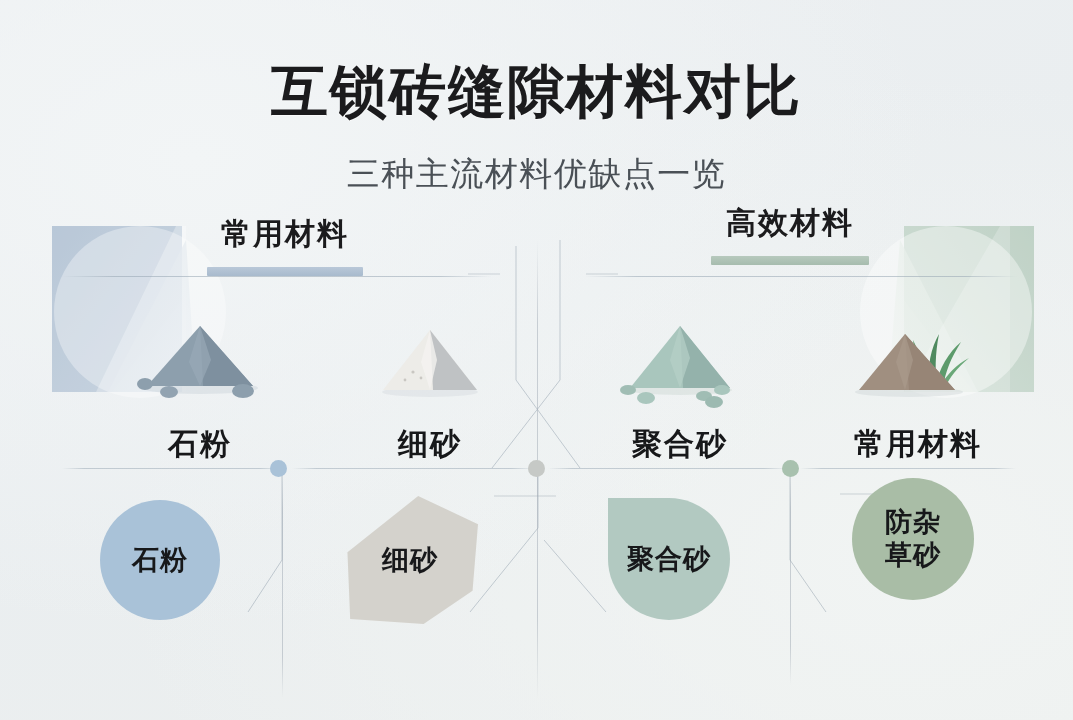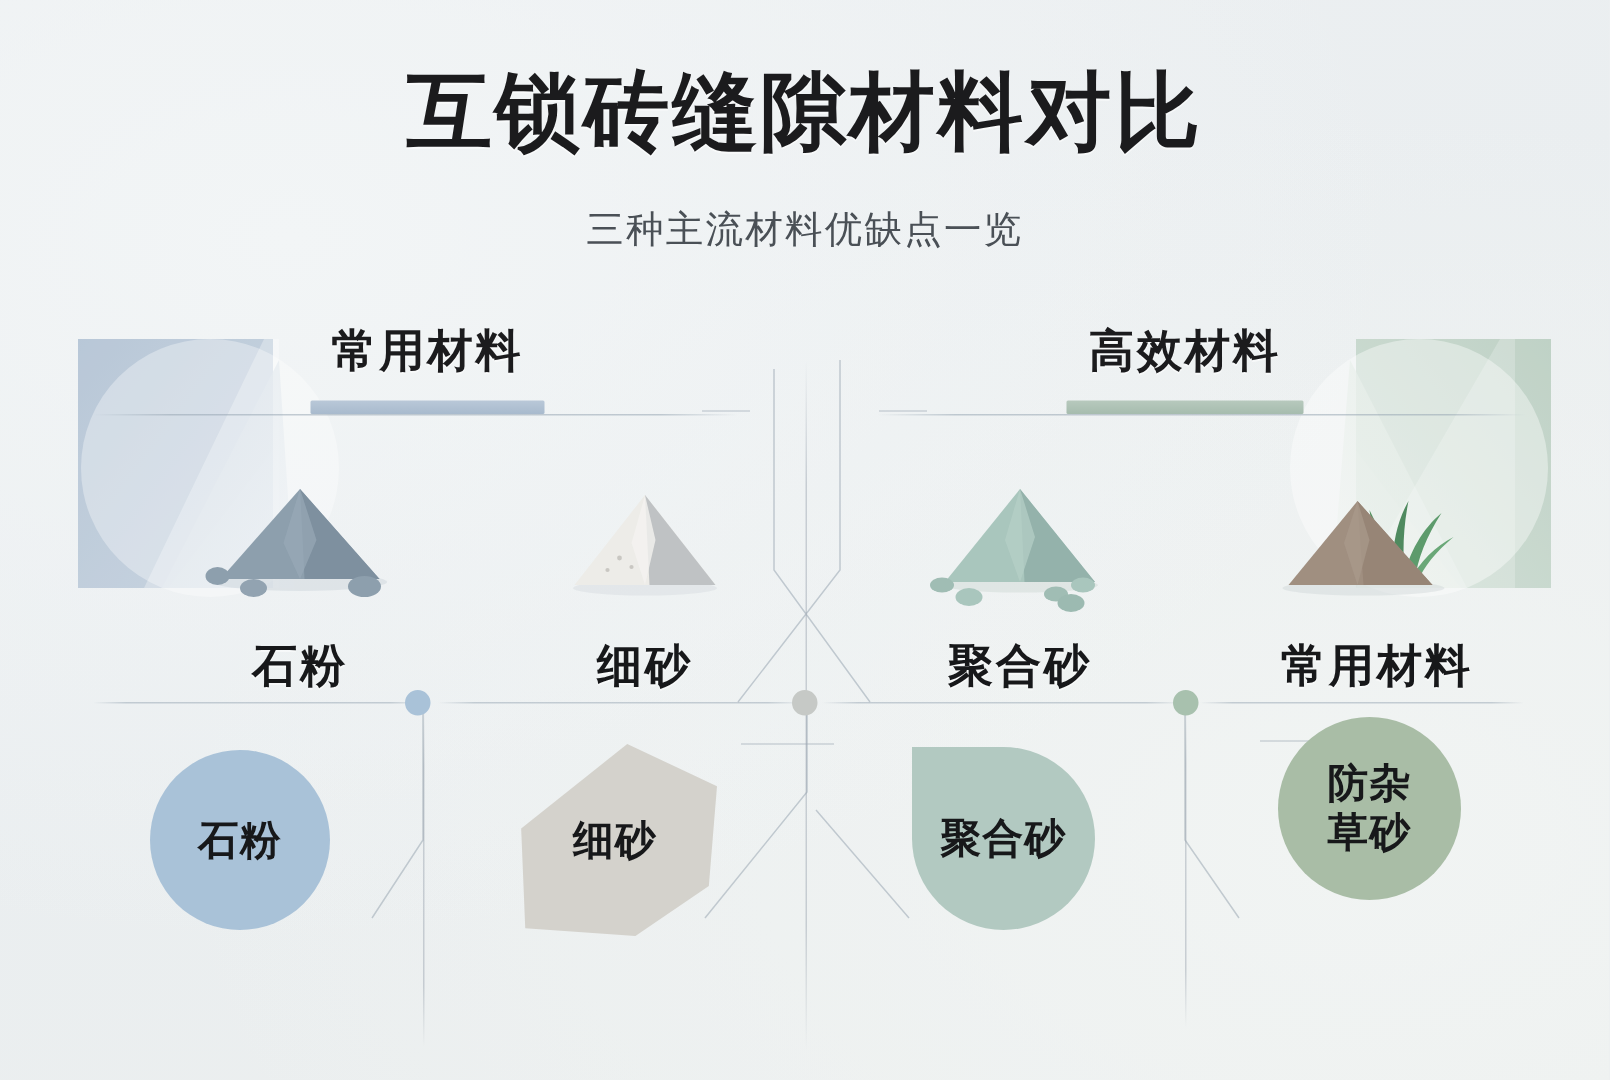--- a/index.html
+++ b/index.html
@@ -36,33 +36,33 @@
   
   .header {
     position: absolute;
     top: 0;
     left: 0;
     width: 1073px;
     text-align: center;
     z-index: 6;
   }
   .title {
-    margin: 0;
+    margin: 16px;
     padding-top: 44px;
     font-size: 57px;
     font-weight: 700;
     letter-spacing: 2px;
     color: #1b1b1d;
     line-height: 1.12;
     text-shadow: 0 1px 0 rgba(255,255,255,0.55);
   }
   .subtitle {
     margin: 16px;
     padding-top: 12px;
-    font-size: 25px;
+    font-size: 33px;
     font-weight: 400;
     letter-spacing: 1.5px;
     color: #4a5056;
   }
 
   
   .section-head {
     position: absolute;
     z-index: 6;
     text-align: center;
@@ -80,21 +80,21 @@
     display: block;
     height: 9px;
     margin: 12px auto 0;
     border-radius: 1px;
   }
   #section-common { left: 170px; top: 214px; width: 230px; }
   #section-common .sh-bar {
     width: 156px;
     background: linear-gradient(180deg, #b9c8d8 0%, #a8bacd 100%);
   }
-  #section-high { left: 655px; top: 214px; width: 270px; }
+  #section-high { left: 655px; top: 203px; width: 270px; }
   #section-high .sh-bar {
     width: 158px;
     background: linear-gradient(180deg, #b7c9bd 0%, #a6bcae 100%);
   }
 
   
   .head-rule {
     position: absolute;
     height: 1px;
     z-index: 4;

